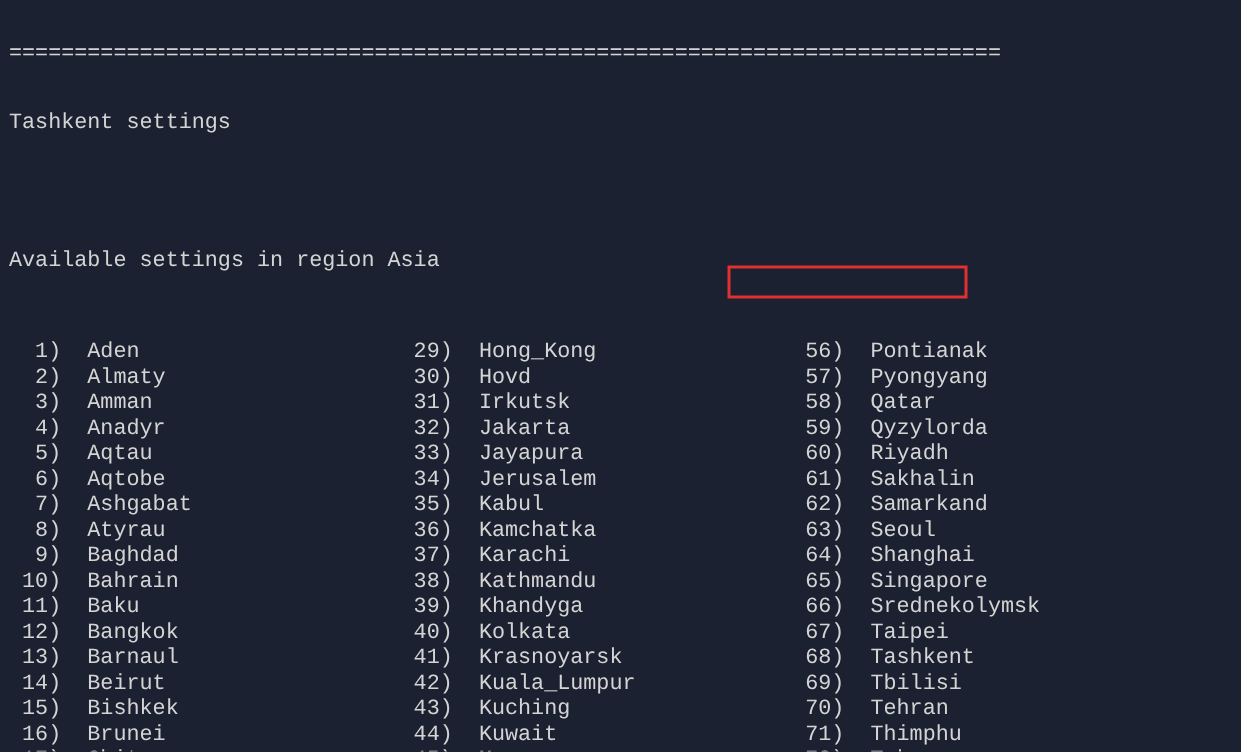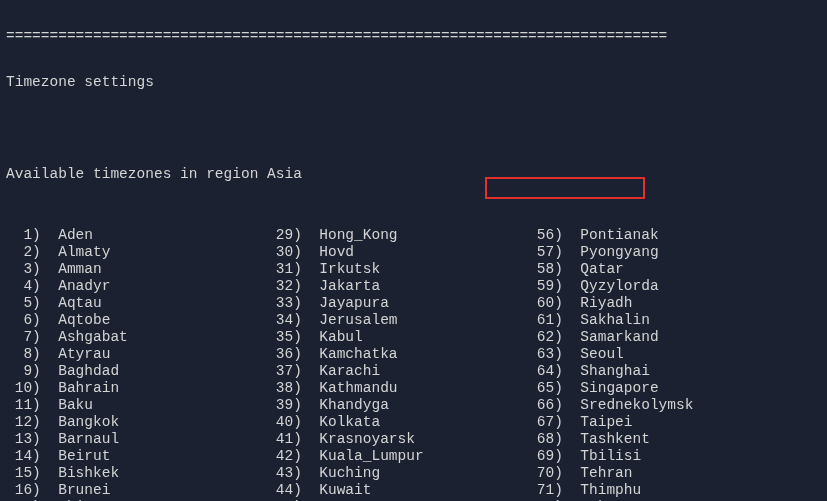--- a/index.html
+++ b/index.html
@@ -26,23 +26,23 @@
       position: absolute;
       border: 2px solid #e03030;
       pointer-events: none;
     }
   </style>
 </head>
 <body>
 
 <div class="terminal">
   <span class="line">============================================================================</span>
-  <span class="line">Timezone settings</span>
+  <span class="line">Tashkent settings</span>
   <span class="line"> </span>
-  <span class="line">Available timezones in region Asia</span>
+  <span class="line">Available settings in region Asia</span>
 
   <div id="block-a"><span class="line">  1)  Aden                     29)  Hong_Kong                56)  Pontianak</span><span class="line">  2)  Almaty                   30)  Hovd                     57)  Pyongyang</span><span class="line">  3)  Amman                    31)  Irkutsk                  58)  Qatar</span><span class="line">  4)  Anadyr                   32)  Jakarta                  59)  Qyzylorda</span><span class="line">  5)  Aqtau                    33)  Jayapura                 60)  Riyadh</span><span class="line">  6)  Aqtobe                   34)  Jerusalem                61)  Sakhalin</span><span class="line">  7)  Ashgabat                 35)  Kabul                    62)  Samarkand</span><span class="line">  8)  Atyrau                   36)  Kamchatka                63)  Seoul</span><span class="line">  9)  Baghdad                  37)  Karachi                  64)  Shanghai</span><span class="line"> 10)  Bahrain                  38)  Kathmandu                65)  Singapore</span><span class="line"> 11)  Baku                     39)  Khandyga                 66)  Srednekolymsk</span><span class="line"> 12)  Bangkok                  40)  Kolkata                  67)  Taipei</span><span class="line"> 13)  Barnaul                  41)  Krasnoyarsk              68)  Tashkent</span><span class="line"> 14)  Beirut                   42)  Kuala_Lumpur             69)  Tbilisi</span><span class="line"> 15)  Bishkek                  43)  Kuching                  70)  Tehran</span><span class="line"> 16)  Brunei                   44)  Kuwait                   71)  Thimphu</span><span class="line"> 17)  Chita                    45)  Macau                    72)  Tokyo</span></div>
 
   
 
   
 </div>
 
 <div class="highlight-box" style="left:485px; top:177px; width:156px; height:18px;"></div>
 

